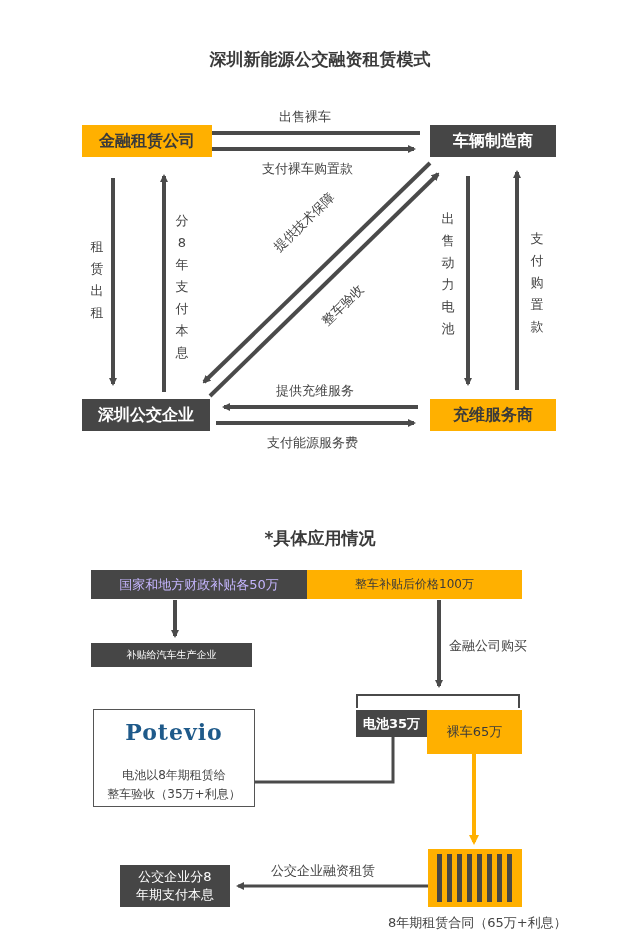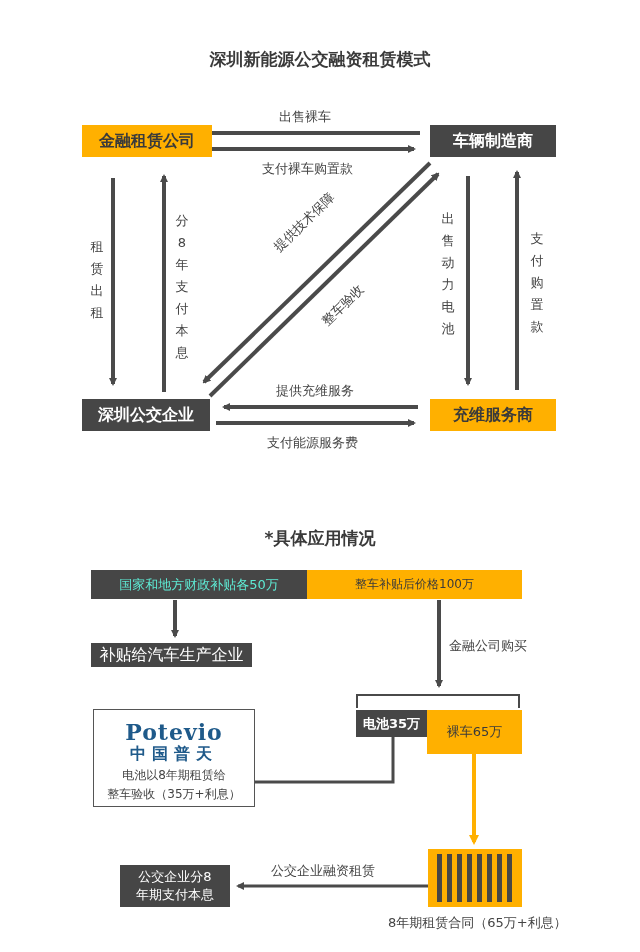--- a/index.html
+++ b/index.html
@@ -65,31 +65,30 @@
 <div class="vlbl" style="left:174px;top:210px;">分8年支付本息</div>
 <div class="lbl" style="left:270px;top:243px;transform:rotate(-44deg);transform-origin:left top;">提供技术保障</div>
 <div class="lbl" style="left:318px;top:317px;transform:rotate(-44deg);transform-origin:left top;">整车验收</div>
 <div class="vlbl" style="left:440px;top:208px;">出售动力电池</div>
 <div class="vlbl" style="left:529px;top:228px;">支付购置款</div>
 <div class="lbl" style="left:276px;top:382px;font-family:Liberation Serif, serif;">提供充维服务</div>
 <div class="lbl" style="left:267px;top:434px;">支付能源服务费</div>
 
 <div class="abs title" style="top:527px;">*具体应用情况</div>
 
-<div class="box dark" style="left:91px;top:570px;width:216px;height:29px;font-size:13px;font-weight:normal;color:#5eead4;">国家和地方财政补贴各50万</div>
+<div class="box dark" style="left:91px;top:570px;width:216px;height:29px;font-size:13px;font-weight:normal;color:#c4b5fd;">国家和地方财政补贴各50万</div>
 <div class="box yellow" style="left:307px;top:570px;width:215px;height:29px;font-size:12px;font-weight:normal;">整车补贴后价格100万</div>
-<div class="box dark" style="left:91px;top:643px;width:161px;height:24px;font-size:16px;font-weight:normal;">补贴给汽车生产企业</div>
+<div class="box dark" style="left:91px;top:643px;width:161px;height:24px;font-size:10px;font-weight:normal;">补贴给汽车生产企业</div>
 <div class="lbl" style="left:449px;top:637px;">金融公司购买</div>
 
 <div class="box dark" style="left:356px;top:710px;width:71px;height:27px;font-size:13px;font-weight:bold;">电池35万</div>
 <div class="box yellow" style="left:427px;top:710px;width:95px;height:44px;font-size:13px;font-weight:normal;">裸车65万</div>
 
 <div class="abs" style="left:93px;top:709px;width:160px;height:96px;border:1.5px solid #555;background:#fff;">
   <div class="logo" style="position:absolute;left:0;width:160px;top:9px;text-align:center;font-size:22px;letter-spacing:1px;">Potevio</div>
-  <div class="logo" style="position:absolute;left:0;width:160px;top:34px;text-align:center;font-size:16px;letter-spacing:6px;">中国普天</div>
   <div style="position:absolute;left:0;width:160px;top:57px;text-align:center;font-size:12px;color:#444;">电池以8年期租赁给</div>
   <div style="position:absolute;left:0;width:160px;top:76px;text-align:center;font-size:12px;color:#444;">整车验收（35万+利息）</div>
 </div>
 
 <div class="abs" style="left:428px;top:849px;width:94px;height:58px;background:#FFB000;">
   <div style="position:absolute;left:9px;top:5px;right:9px;bottom:5px;background:repeating-linear-gradient(90deg,#464646 0,#464646 5px,transparent 5px,transparent 10px);"></div>
 </div>
 <div class="lbl" style="left:388px;top:914px;">8年期租赁合同（65万+利息）</div>
 
 <div class="lbl" style="left:271px;top:862px;">公交企业融资租赁</div>

